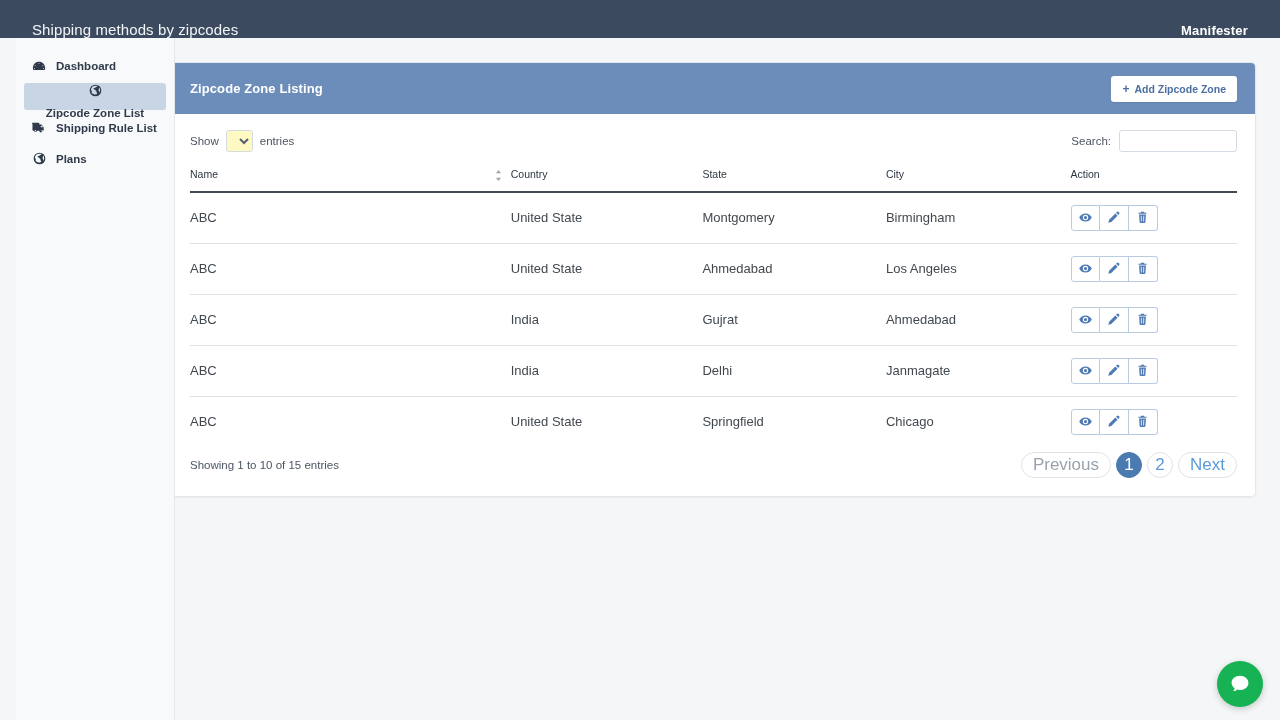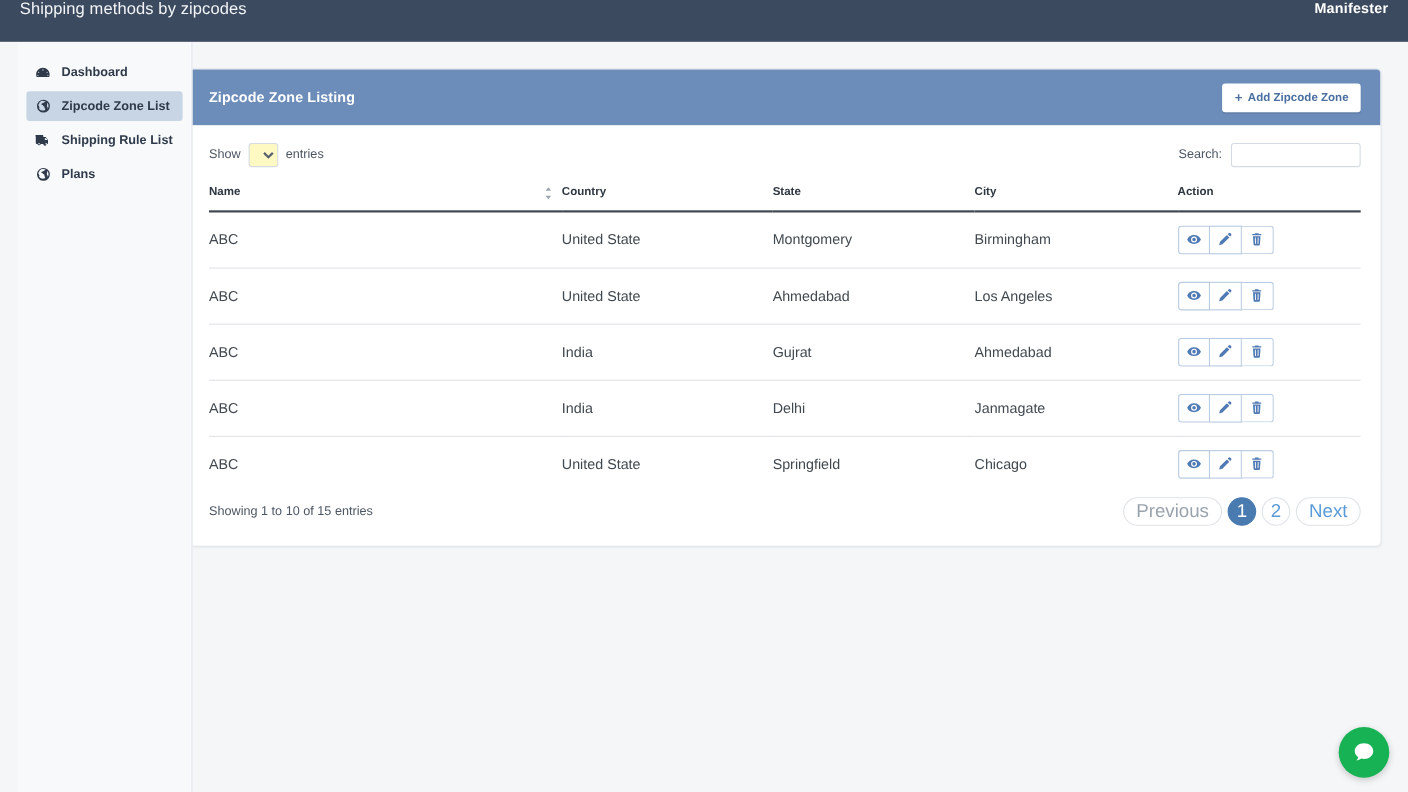--- a/index.html
+++ b/index.html
@@ -11,23 +11,23 @@
     background: #f4f6f8;
     font-family: "Liberation Sans", sans-serif;
     -webkit-font-smoothing: antialiased;
   }
 
   
   .topbar {
     position: absolute; top: 0; left: 0;
     width: 1280px; height: 38px;
     background: #3b4a5e;
-    display: flex; align-items: flex-start;
+    display: flex; align-items: flex-end;
     justify-content: space-between;
-    padding: 0 18px;
+    padding: 0 32px;
     color: #ffffff;
     z-index: 20;
   }
   .topbar-title { font-size: 15px; font-weight: 400; letter-spacing: .1px; color:#f2f4f7; }
   .topbar-brand { font-size: 13px; font-weight: 700; color:#ffffff; letter-spacing:.2px; }
 
   
   .sidebar {
     position: absolute; top: 38px; left: 16px;
     width: 159px; height: 682px;
@@ -42,21 +42,21 @@
     height: 27px;
     margin: 0 8px 4px 8px;
     padding: 0 8px;
     border-radius: 3px;
     font-size: 11.5px;
     color: #2f3a4a;
     font-weight: 700;
     cursor: pointer;
     white-space: nowrap;
   }
-  .side-item.active { background: #c8d5e4; }
+  .side-item.active { background: #c8d5e4; flex-direction: column; }
   .side-ico {
     width: 14px; height: 14px;
     display: inline-flex; align-items: center; justify-content: center;
     color: #2f3a4a; flex: 0 0 14px;
   }
   .side-ico svg { display: block; }
 
   
   .main {
     position: absolute; top: 38px; left: 159px;
@@ -130,21 +130,21 @@
     border-top: 0;
   }
   .table-scroll::-webkit-scrollbar { width: 13px; background: #fbfbfb; }
   .table-scroll::-webkit-scrollbar-track { background: #fbfbfb; border-left: 1px solid #eee; }
   .table-scroll::-webkit-scrollbar-thumb { background: #c4c4c4; border: 3px solid #fbfbfb; border-radius: 7px; }
 
   table.dt { width: 100%; border-collapse: collapse; table-layout: fixed; }
   table.dt thead th {
     text-align: left;
     font-size: 10.5px;
-    font-weight: 700;
+    font-weight: 400;
     color: #2e3742;
     padding: 0 0 11px 0;
     border-bottom: 2px solid #41484f;
     vertical-align: bottom;
     background: #fff;
     position: relative;
   }
   th.c-name { width: 318px; padding-left: 2px; }
   th.c-country { width: 190px; padding-left: 14px; }
   th.c-state { width: 182px; padding-left: 14px; }

